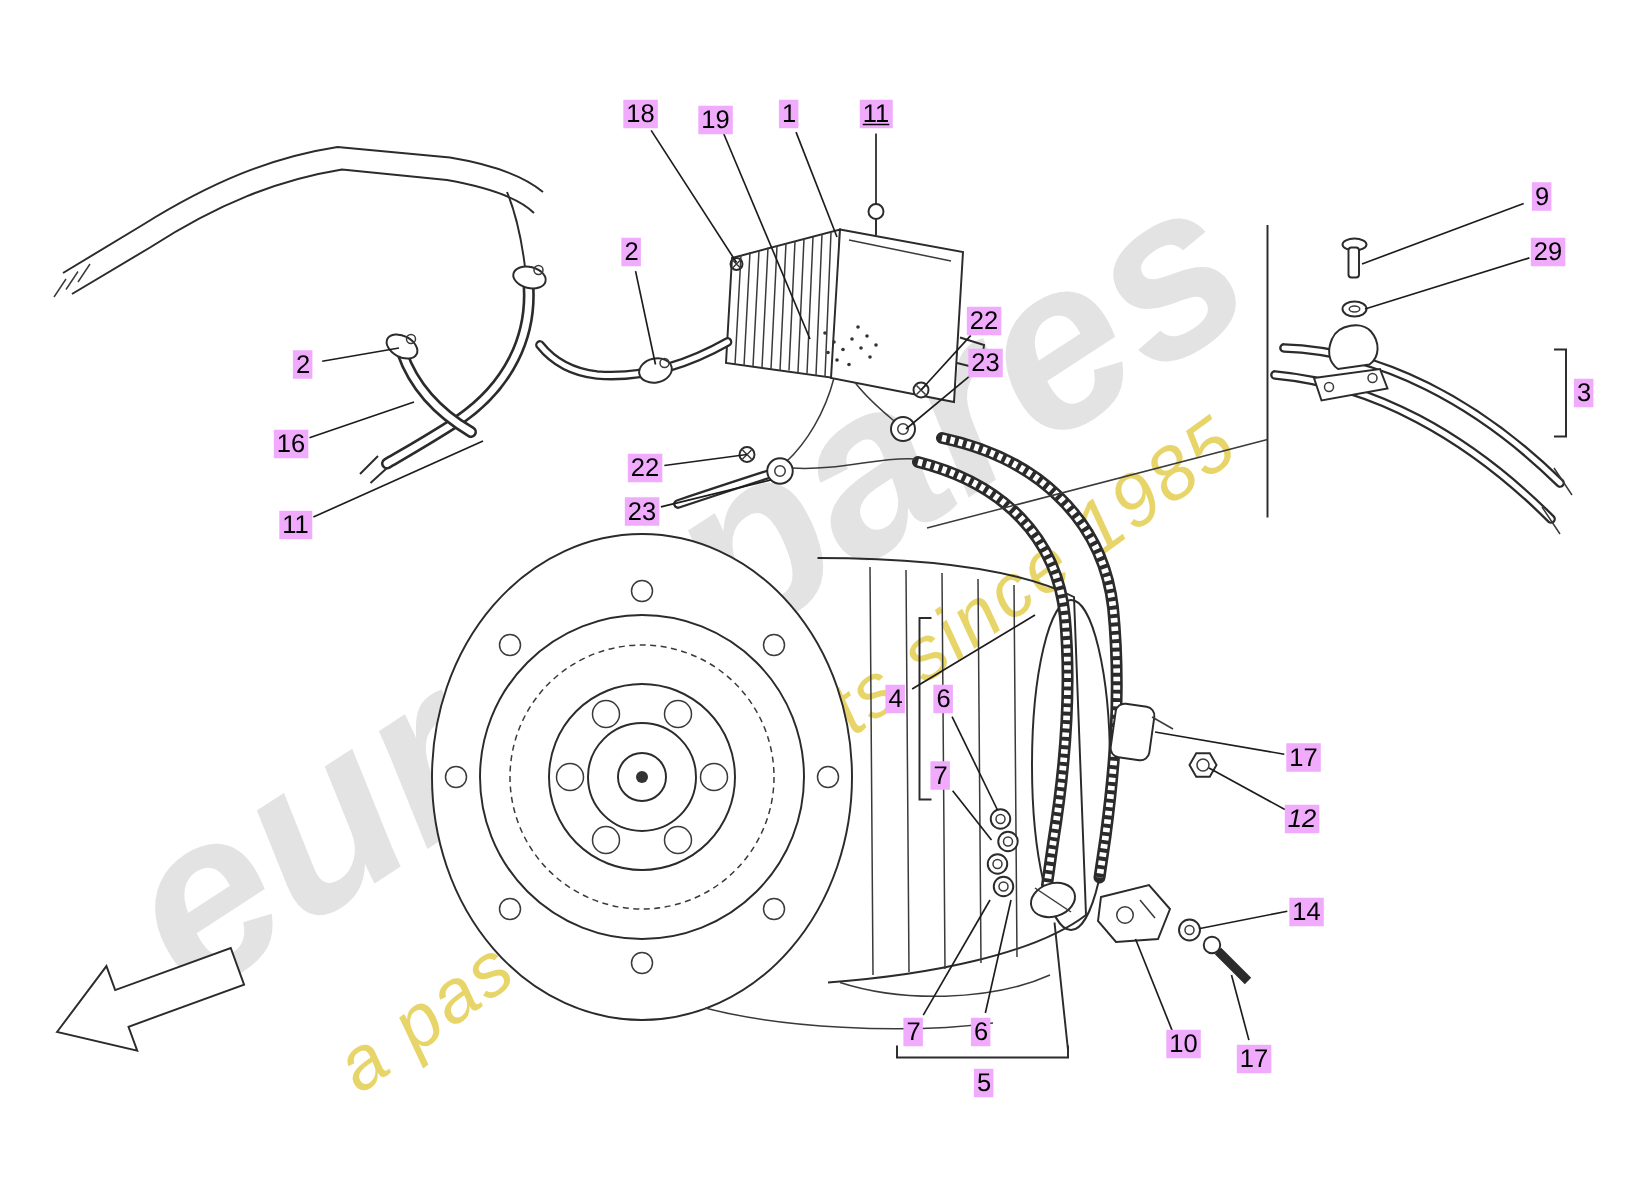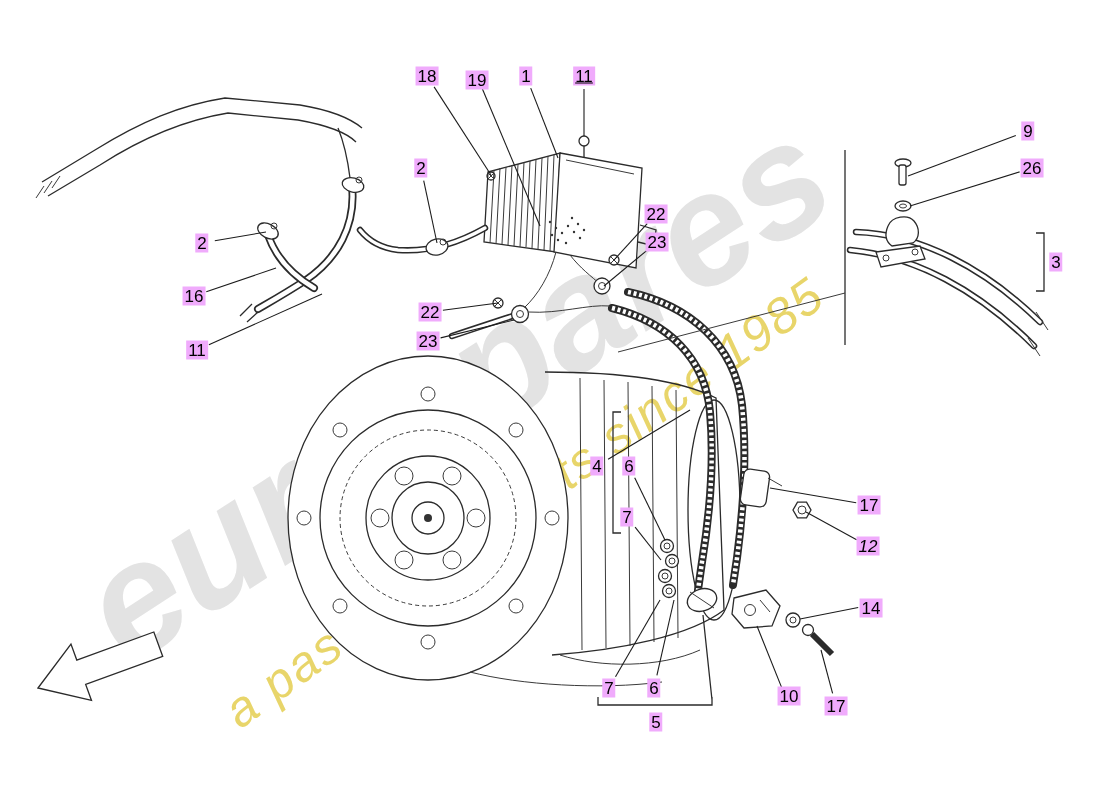--- a/index.html
+++ b/index.html
@@ -262,21 +262,21 @@
       <div class="part-label" style="left: 584px; top: 76px; text-decoration: underline;">11</div>
       <div class="part-label" style="left: 421px; top: 168px;">2</div>
       <div class="part-label" style="left: 202px; top: 243px;">2</div>
       <div class="part-label" style="left: 194px; top: 296px;">16</div>
       <div class="part-label" style="left: 197px; top: 350px;">11</div>
       <div class="part-label" style="left: 656px; top: 214px;">22</div>
       <div class="part-label" style="left: 657px; top: 242px;">23</div>
       <div class="part-label" style="left: 430px; top: 312px;">22</div>
       <div class="part-label" style="left: 428px; top: 341px;">23</div>
       <div class="part-label" style="left: 1028px; top: 131px;">9</div>
-      <div class="part-label" style="left: 1032px; top: 168px;">26</div>
+      <div class="part-label" style="left: 1032px; top: 168px;">29</div>
       <div class="part-label" style="left: 1056px; top: 262px;">3</div>
       <div class="part-label" style="left: 597px; top: 466px;">4</div>
       <div class="part-label" style="left: 629px; top: 466px;">6</div>
       <div class="part-label" style="left: 627px; top: 517px;">7</div>
       <div class="part-label" style="left: 869px; top: 505px;">17</div>
       <div class="part-label" style="left: 868px; top: 546px; font-style: italic;">12</div>
       <div class="part-label" style="left: 871px; top: 608px;">14</div>
       <div class="part-label" style="left: 609px; top: 688px;">7</div>
       <div class="part-label" style="left: 654px; top: 688px;">6</div>
       <div class="part-label" style="left: 656px; top: 722px;">5</div>

